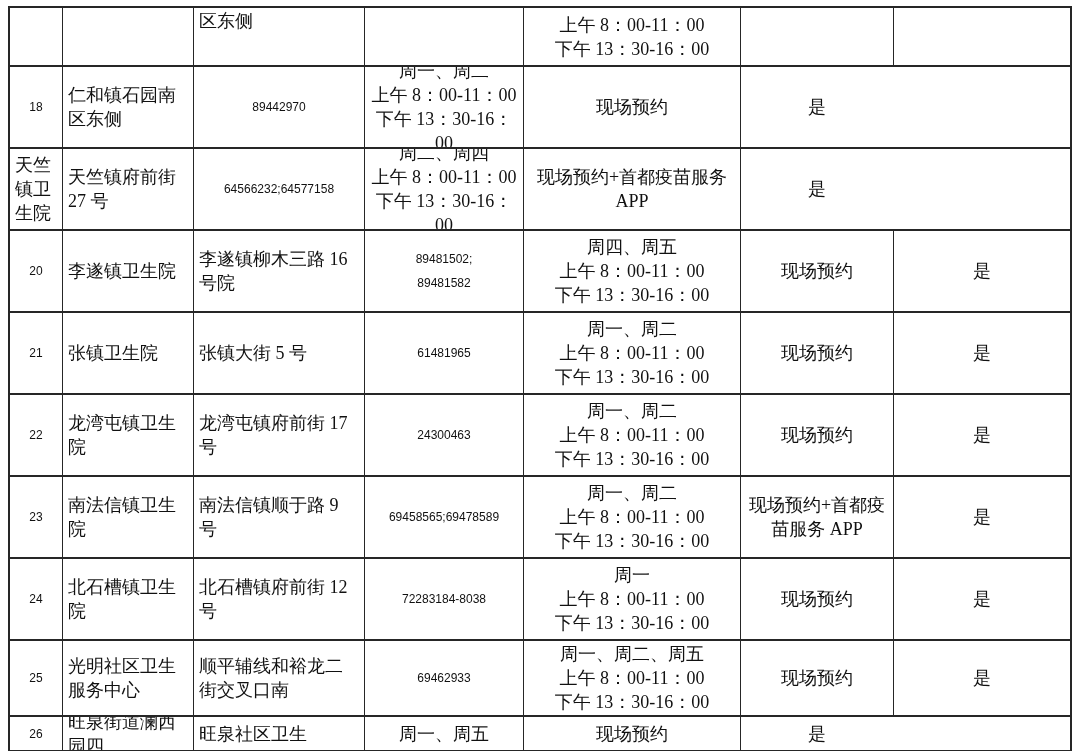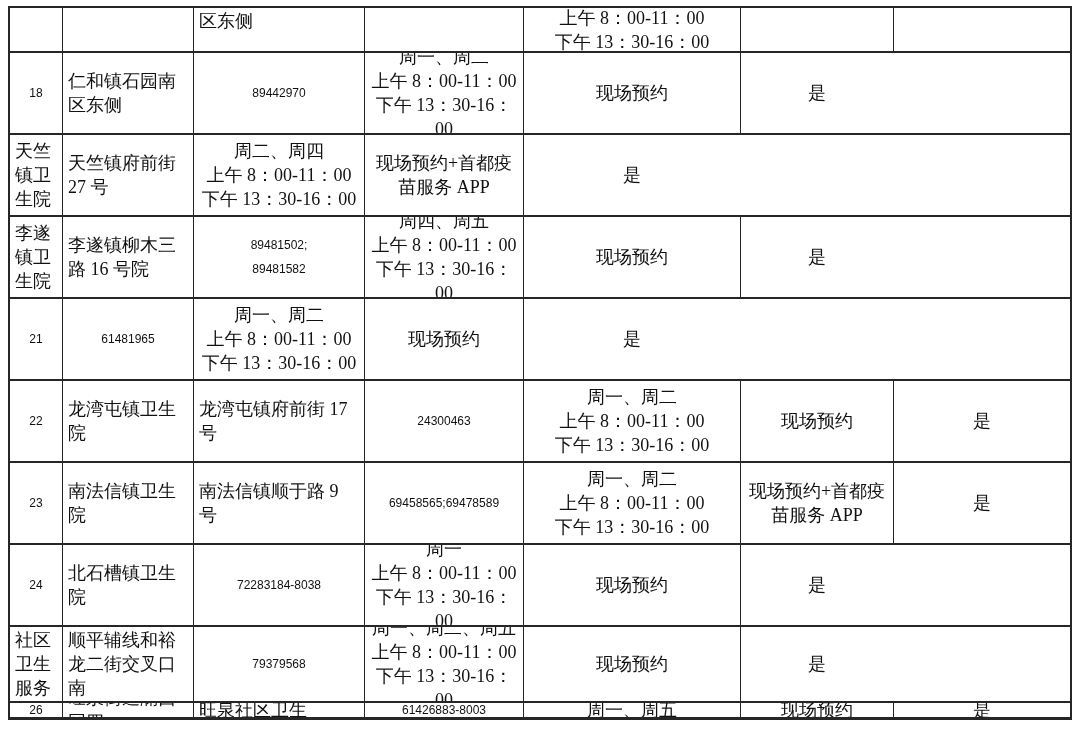--- a/index.html
+++ b/index.html
@@ -11,23 +11,23 @@
   .table{
     position:absolute;left:8px;top:6px;background:#ffffff;
     border:2px solid #262626;border-bottom-width:3px;
   }
   .row{
     display:grid;
     grid-template-columns:52px 131px 171px 159px 217px 153px 177px;
     height:82px;border-top:2px solid #262626;box-sizing:border-box;
     overflow:hidden;
   }
-  .row.partial{height:43px;border-top:none;}
+  .row.partial{height:57px;border-top:none;}
   .row:nth-child(9){height:76px;}   
-  .row.last{height:16px;}
+  .row.last{height:35px;}
   .cell{
     box-sizing:border-box;border-left:1px solid #262626;
     display:flex;align-items:center;justify-content:center;
     text-align:center;white-space:pre-line;
     font-size:18px;line-height:24px;padding:1px 4px;overflow:hidden;
   }
   .row .cell:first-child{border-left:none;}
   .c-name,.c-address{justify-content:flex-start;text-align:left;padding-left:5px;}
   .c-no,.c-phone{font-family:"Liberation Sans","DejaVu Sans",sans-serif;font-size:12px;}
   .partial .c-address{align-items:flex-start;}
@@ -52,39 +52,43 @@
     <div class="cell c-phone">89442970</div>
     <div class="cell c-schedule">周一、周二
 上午 8：00-11：00
 下午 13：30-16：00</div>
     <div class="cell c-booking">现场预约</div>
     <div class="cell c-listed">是</div>
   </div>
     <div class="row">
     <div class="cell c-name">天竺镇卫生院</div>
     <div class="cell c-address">天竺镇府前街 27 号</div>
+    <div class="cell c-phone">64566232;64577158</div>
     <div class="cell c-schedule">周二、周四
 上午 8：00-11：00
 下午 13：30-16：00</div>
     <div class="cell c-booking">现场预约+首都疫苗服务 APP</div>
     <div class="cell c-listed">是</div>
   </div>
     <div class="row">
+    <div class="cell c-no">20</div>
     <div class="cell c-name">李遂镇卫生院</div>
     <div class="cell c-address">李遂镇柳木三路 16 号院</div>
     <div class="cell c-phone">89481502;
 89481582</div>
     <div class="cell c-schedule">周四、周五
 上午 8：00-11：00
 下午 13：30-16：00</div>
     <div class="cell c-booking">现场预约</div>
     <div class="cell c-listed">是</div>
   </div>
     <div class="row">
     <div class="cell c-no">21</div>
+    <div class="cell c-name">张镇卫生院</div>
+    <div class="cell c-address">张镇大街 5 号</div>
     <div class="cell c-phone">61481965</div>
     <div class="cell c-schedule">周一、周二
 上午 8：00-11：00
 下午 13：30-16：00</div>
     <div class="cell c-booking">现场预约</div>
     <div class="cell c-listed">是</div>
   </div>
     <div class="row">
     <div class="cell c-no">22</div>
     <div class="cell c-name">龙湾屯镇卫生院</div>
@@ -103,39 +107,40 @@
     <div class="cell c-phone">69458565;69478589</div>
     <div class="cell c-schedule">周一、周二
 上午 8：00-11：00
 下午 13：30-16：00</div>
     <div class="cell c-booking">现场预约+首都疫苗服务 APP</div>
     <div class="cell c-listed">是</div>
   </div>
     <div class="row">
     <div class="cell c-no">24</div>
     <div class="cell c-name">北石槽镇卫生院</div>
+    <div class="cell c-address">北石槽镇府前街 12 号</div>
     <div class="cell c-phone">72283184-8038</div>
     <div class="cell c-schedule">周一
 上午 8：00-11：00
 下午 13：30-16：00</div>
     <div class="cell c-booking">现场预约</div>
     <div class="cell c-listed">是</div>
   </div>
     <div class="row">
+    <div class="cell c-no">25</div>
     <div class="cell c-name">光明社区卫生服务中心</div>
     <div class="cell c-address">顺平辅线和裕龙二街交叉口南</div>
-    <div class="cell c-phone">79379568</div>
+    <div class="cell c-phone">69462933</div>
     <div class="cell c-schedule">周一、周二、周五
 上午 8：00-11：00
 下午 13：30-16：00</div>
     <div class="cell c-booking">现场预约</div>
     <div class="cell c-listed">是</div>
   </div>
     <div class="row last">
     <div class="cell c-no">26</div>
     <div class="cell c-address">旺泉街道澜西园四</div>
     <div class="cell c-name">旺泉社区卫生</div>
-    <div class="cell c-phone">61426883-8003</div>
     <div class="cell c-schedule">周一、周五</div>
     <div class="cell c-booking">现场预约</div>
     <div class="cell c-listed">是</div>
   </div>
   </div>
 
 </body></html>

